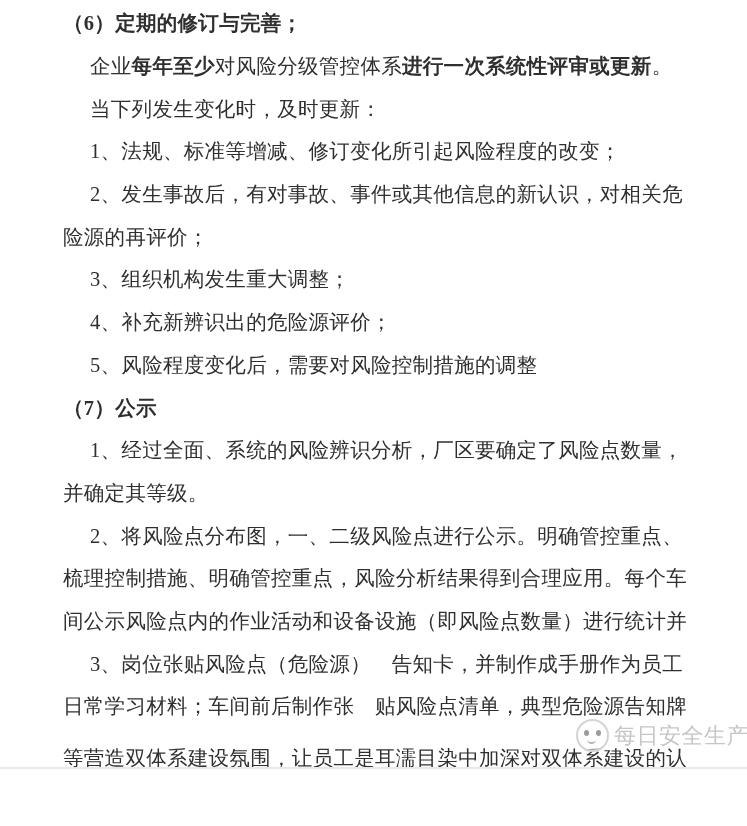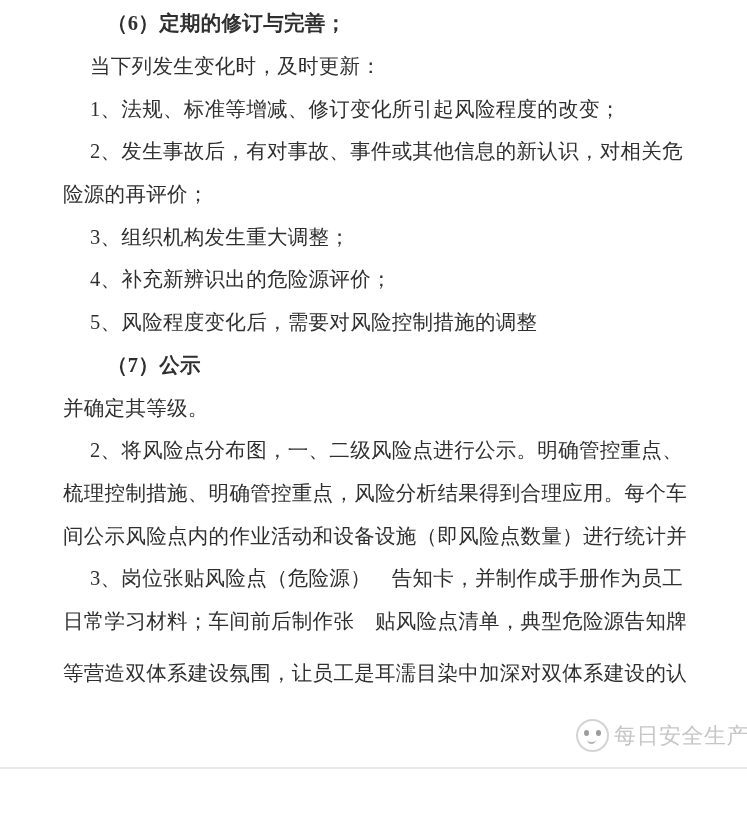--- a/index.html
+++ b/index.html
@@ -30,21 +30,20 @@
     white-space: pre;
   }
   .line.indent {
     padding-left: 27px;
   }
   .line.heading {
     font-weight: bold;
   }
   .line .b {
     font-weight: bold;
-    margin-left: 44px;
   }
   .line.gap {
     margin-top: 9px;
     align-items: center;
   }
   .divider {
     position: absolute;
     left: 0;
     top: 767px;
     width: 747px;
@@ -94,28 +93,30 @@
     font-size: 22px;
     letter-spacing: 0.5px;
     white-space: pre;
   }
 </style>
 </head>
 <body style="color: rgb(47, 47, 47); background: rgb(255, 255, 255);">
 
 <div class="doc">
     <div class="line heading"><span class="b">（6）定期的修订与完善；</span></div>
+    <div class="line body indent"><span>企业</span><span class="b">每年至少</span><span>对风险分级管控体系</span><span class="b">进行一次系统性评审或更新</span><span>。</span></div>
     <div class="line body indent"><span>当下列发生变化时，及时更新：</span></div>
     <div class="line body indent"><span>1、法规、标准等增减、修订变化所引起风险程度的改变；</span></div>
     <div class="line body indent"><span>2、发生事故后，有对事故、事件或其他信息的新认识，对相关危</span></div>
     <div class="line body"><span>险源的再评价；</span></div>
     <div class="line body indent"><span>3、组织机构发生重大调整；</span></div>
     <div class="line body indent"><span>4、补充新辨识出的危险源评价；</span></div>
     <div class="line body indent"><span>5、风险程度变化后，需要对风险控制措施的调整</span></div>
     <div class="line heading"><span class="b">（7）公示</span></div>
+    <div class="line body indent"><span>1、经过全面、系统的风险辨识分析，厂区要确定了风险点数量，</span></div>
     <div class="line body"><span>并确定其等级。</span></div>
     <div class="line body indent"><span>2、将风险点分布图，一、二级风险点进行公示。明确管控重点、</span></div>
     <div class="line body"><span>梳理控制措施、明确管控重点，风险分析结果得到合理应用。每个车</span></div>
     <div class="line body"><span>间公示风险点内的作业活动和设备设施（即风险点数量）进行统计并</span></div>
     <div class="line body indent"><span>3、岗位张贴风险点（危险源）　告知卡，并制作成手册作为员工</span></div>
     <div class="line body"><span>日常学习材料；车间前后制作张　贴风险点清单，典型危险源告知牌</span></div>
     <div class="line body gap"><span>等营造双体系建设氛围，让员工是耳濡目染中加深对双体系建设的认</span></div>
   </div>
 
 <div class="watermark" style="color: rgb(198, 198, 198);">

